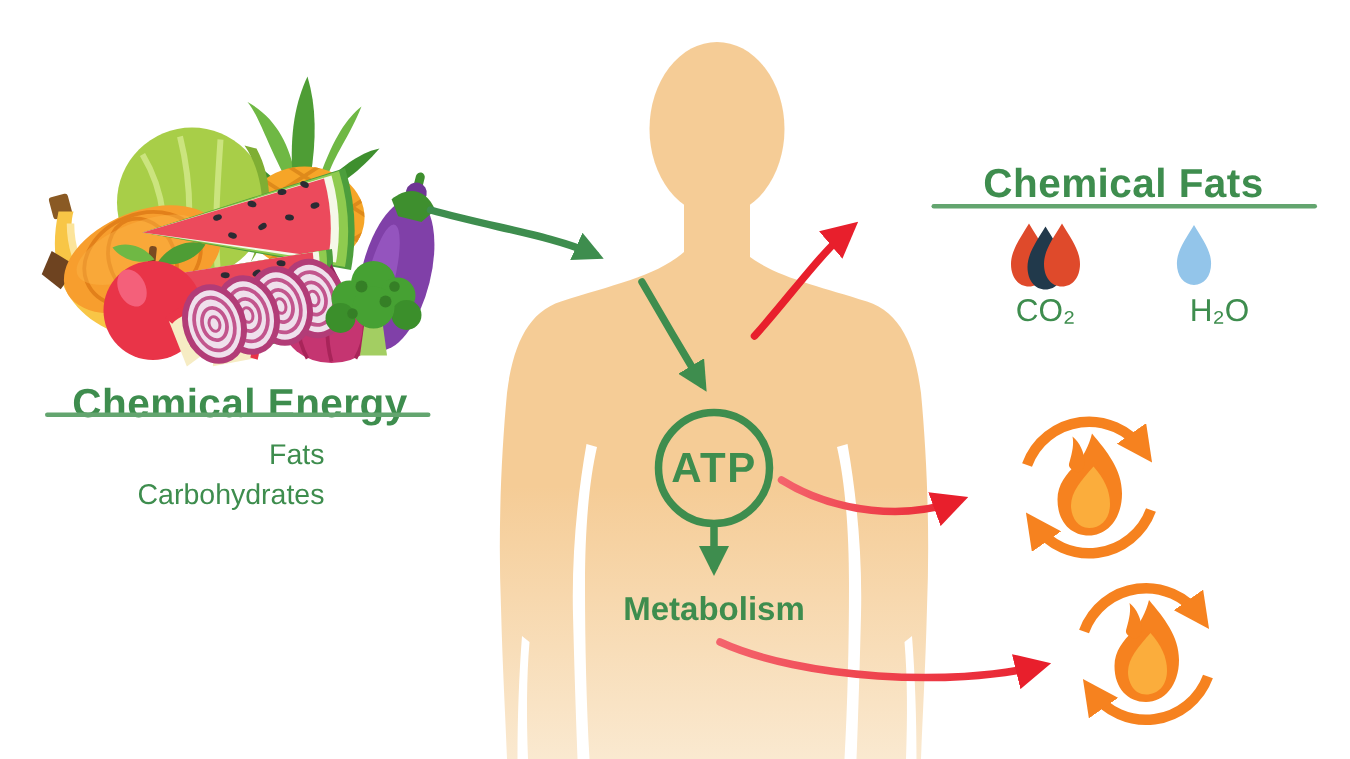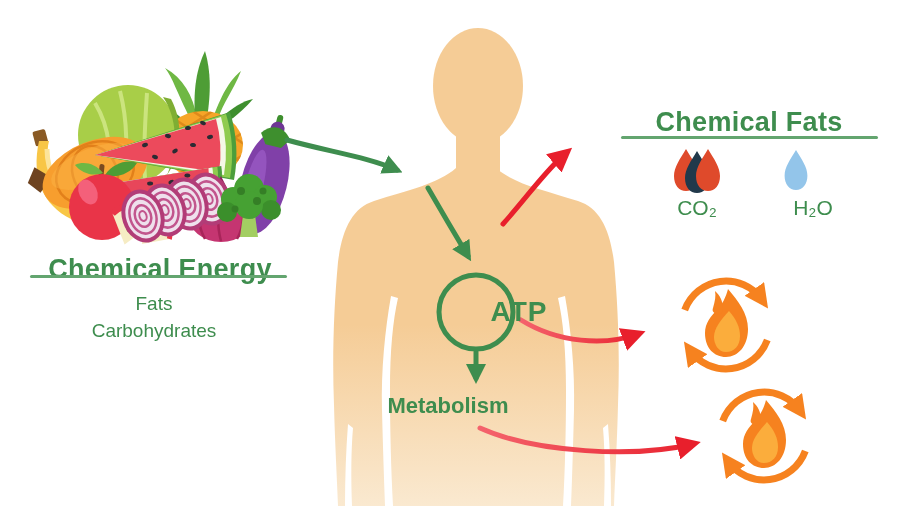--- a/index.html
+++ b/index.html
@@ -4,24 +4,24 @@
 <style>
   html,body{margin:0;padding:0;background:#ffffff;}
   #canvas{
     position:relative;width:900px;height:506px;background:#ffffff;overflow:hidden;
     font-family:"Liberation Sans",sans-serif;
   }
   #scene{position:absolute;left:0;top:0;}
   .lbl{position:absolute;color:#3E8D4E;white-space:nowrap;transform:translateX(-50%);}
   .heading{font-size:27px;font-weight:bold;letter-spacing:0.3px;}
   .underline{position:absolute;height:3px;background:#63A56F;border-radius:2px;}
-  .list{position:absolute;transform:translateX(-50%);text-align:center;
+  .list{position:absolute;transform:translateX(-50%);text-align:right;
         font-size:19px;line-height:27px;color:#3E8D4E;}
   .chem{font-size:21px;font-weight:normal;}
-  .atp{font-size:28px;font-weight:bold;letter-spacing:1px;margin-left:43px;}
+  .atp{font-size:28px;font-weight:bold;letter-spacing:1px;}
   .metab{font-size:22px;font-weight:bold;}
 </style>
 </head>
 <body>
 
 <div id="canvas">
 
   <svg id="scene" width="900" height="506" viewBox="0 0 900 506">
     <defs>
       <linearGradient id="bodyGrad" gradientUnits="userSpaceOnUse" x1="0" y1="28" x2="0" y2="506">
@@ -262,14 +262,14 @@
     <div>Fats</div>
     <div>Carbohydrates</div>
   </div>
 
   <div class="lbl heading" style="left:749px;top:107px;">Chemical Fats</div>
   <div class="underline" style="left:621px;top:136px;width:257px;"></div>
   <div class="lbl chem" style="left:697px;top:196px;">CO₂</div>
   <div class="lbl chem" style="left:795px;top:196px;padding-left:36px;">H₂O</div>
 
   <div class="lbl atp" style="left:476px;top:296px;">ATP</div>
-  <div class="lbl metab" style="left:448px;top:393px;">Metabolism</div>
+  <div class="lbl metab" style="left:476px;top:393px;">Metabolism</div>
 </div>
 
 </body></html>

